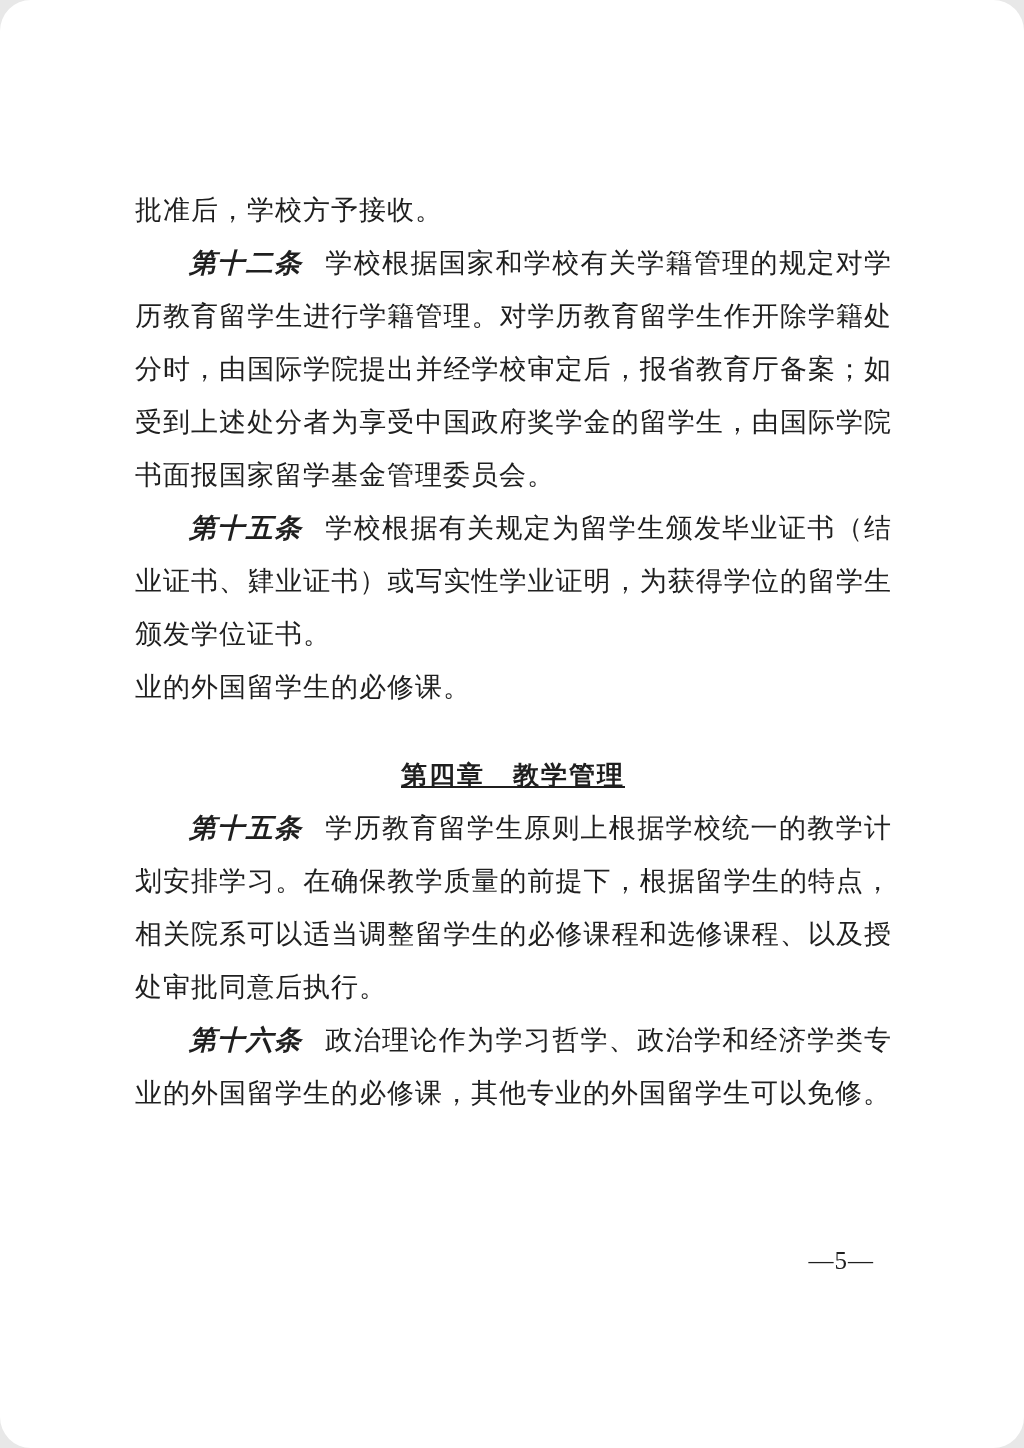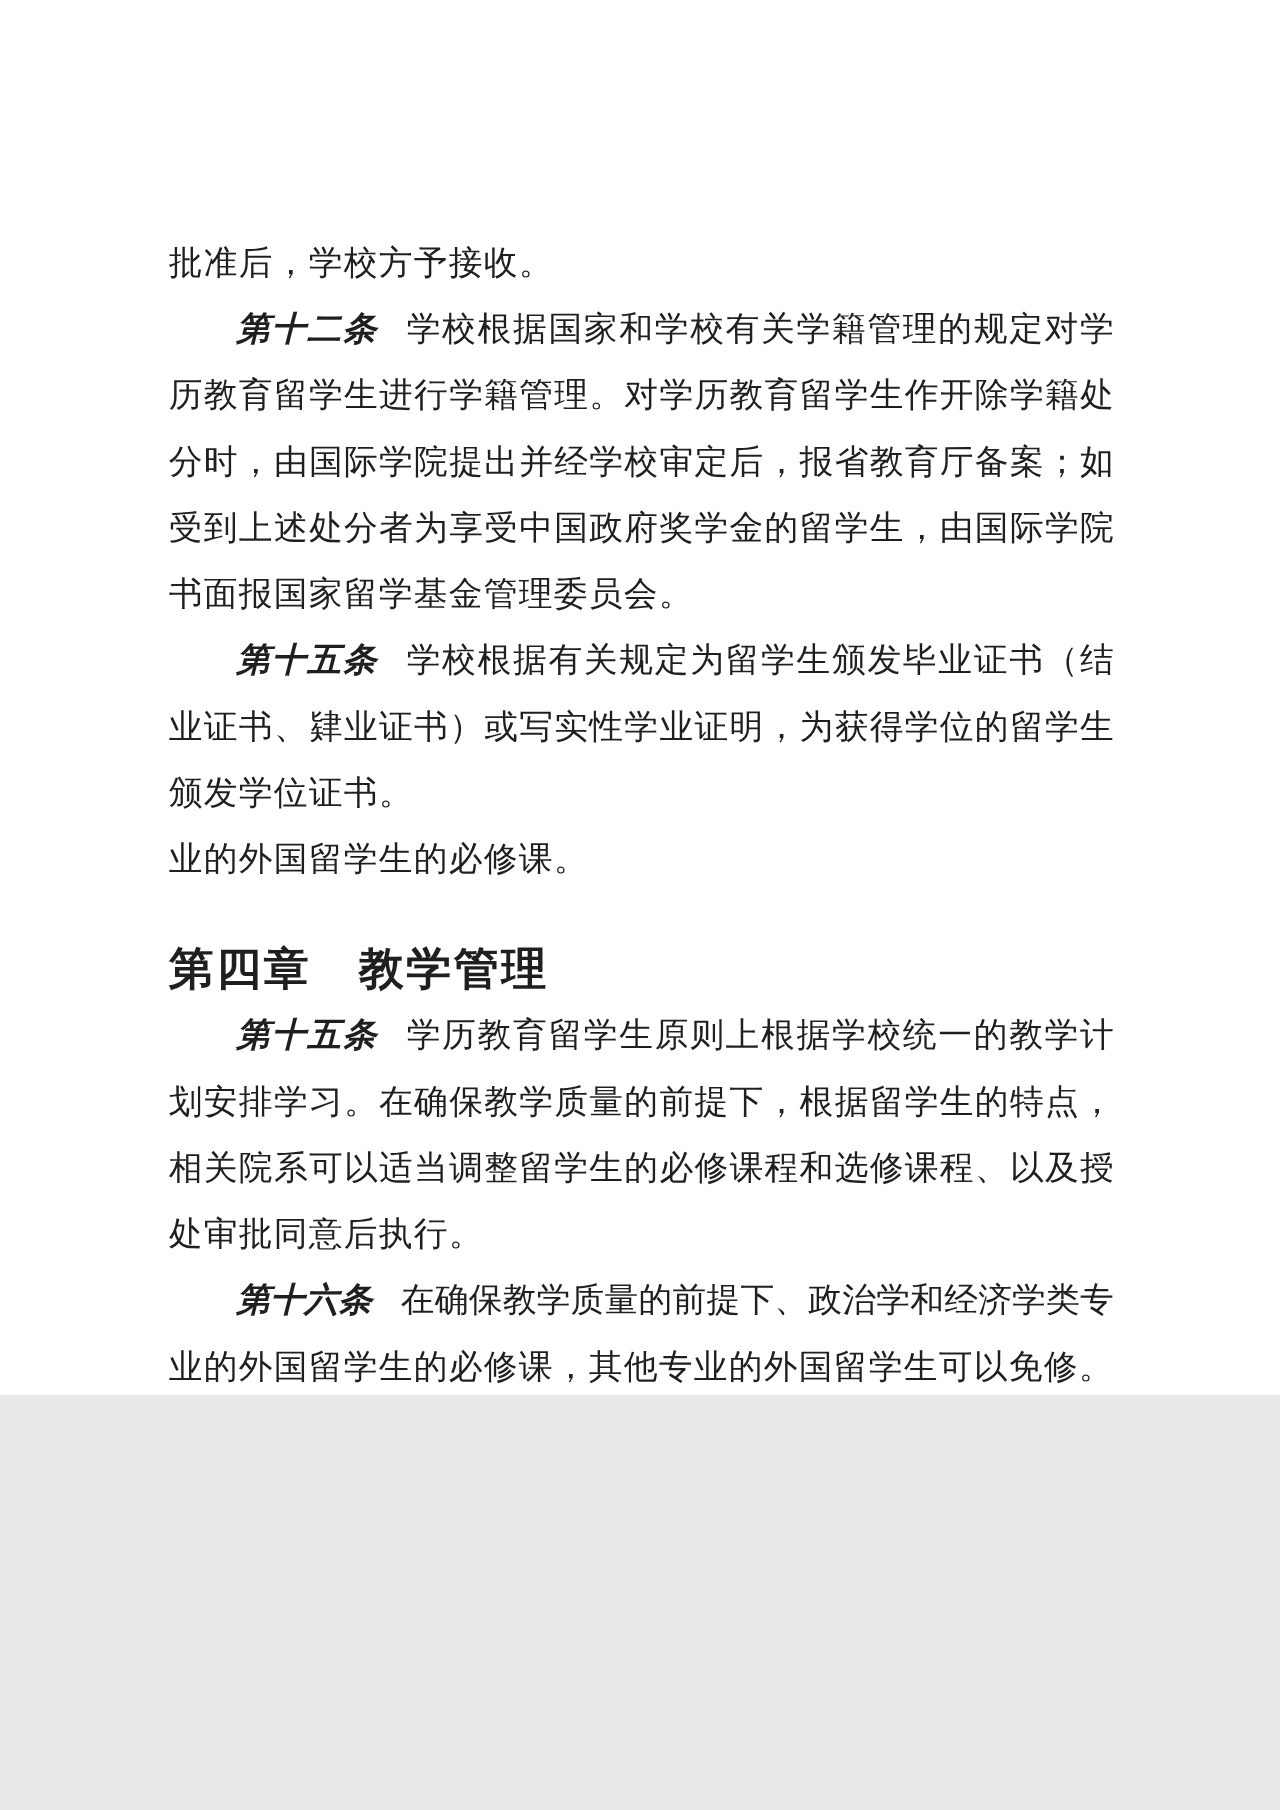--- a/index.html
+++ b/index.html
@@ -3,26 +3,27 @@
 <meta charset="utf-8">
 <style>
   html, body {
     margin: 0;
     padding: 0;
     background: #e8e8e8;
   }
   .page {
     position: relative;
     width: 1024px;
-    height: 1116px;
+    height: 1448px;
     margin: 0 auto;
     background: #ffffff;
     overflow: hidden;
     font-family: "Liberation Serif", "DejaVu Serif", serif;
     color: #1f1f1f;
+    border-radius: 31px;
   }
   .text-body {
     position: absolute;
     left: 135px;
     top: 184px;
     width: 756px;
     font-size: 27px;
   }
   .line {
     height: 53px;
@@ -46,25 +47,26 @@
   }
   .article-num {
     font-weight: 700;
     margin-right: 0.85em;
     font-style: italic;
   }
   .chapter-heading {
     height: 53px;
     line-height: 53px;
     margin-top: 35px;
-    text-align: left;
-    font-size: 36px;
+    text-align: center;
+    font-size: 26px;
     font-weight: 700;
     font-family: "DejaVu Sans", "Liberation Sans", sans-serif;
     letter-spacing: 2px;
+    text-decoration: underline;
   }
   .page-number {
     position: absolute;
     top: 1244px;
     right: 150px;
     font-size: 25px;
     line-height: 34px;
     letter-spacing: 1px;
     font-family: "Liberation Serif", "DejaVu Serif", serif;
     color: #1f1f1f;
@@ -83,17 +85,17 @@
       <div class="line end"><span>书面报国家留学基金管理委员会。</span></div>
       <div class="line full indent"><span class="article-num">第十五条</span><span>学校根据有关规定为留学生颁发毕业证书（结</span></div>
       <div class="line full"><span>业证书、肄业证书）或写实性学业证明，为获得学位的留学生</span></div>
       <div class="line end"><span>颁发学位证书。</span></div>
       <div class="line end"><span>业的外国留学生的必修课。</span></div>
       <div class="chapter-heading">第四章　教学管理</div>
       <div class="line full indent"><span class="article-num">第十五条</span><span>学历教育留学生原则上根据学校统一的教学计</span></div>
       <div class="line full"><span>划安排学习。在确保教学质量的前提下，根据留学生的特点，</span></div>
       <div class="line full"><span>相关院系可以适当调整留学生的必修课程和选修课程、以及授</span></div>
       <div class="line end"><span>处审批同意后执行。</span></div>
-      <div class="line full indent"><span class="article-num">第十六条</span><span>在确保教学质量的前提下、政治学和经济学类专</span></div>
+      <div class="line full indent"><span class="article-num">第十六条</span><span>政治理论作为学习哲学、政治学和经济学类专</span></div>
       <div class="line end"><span>业的外国留学生的必修课，其他专业的外国留学生可以免修。</span></div>
     </main>
   <div class="page-number">—5—</div>
 </div>
 
 </body></html>

